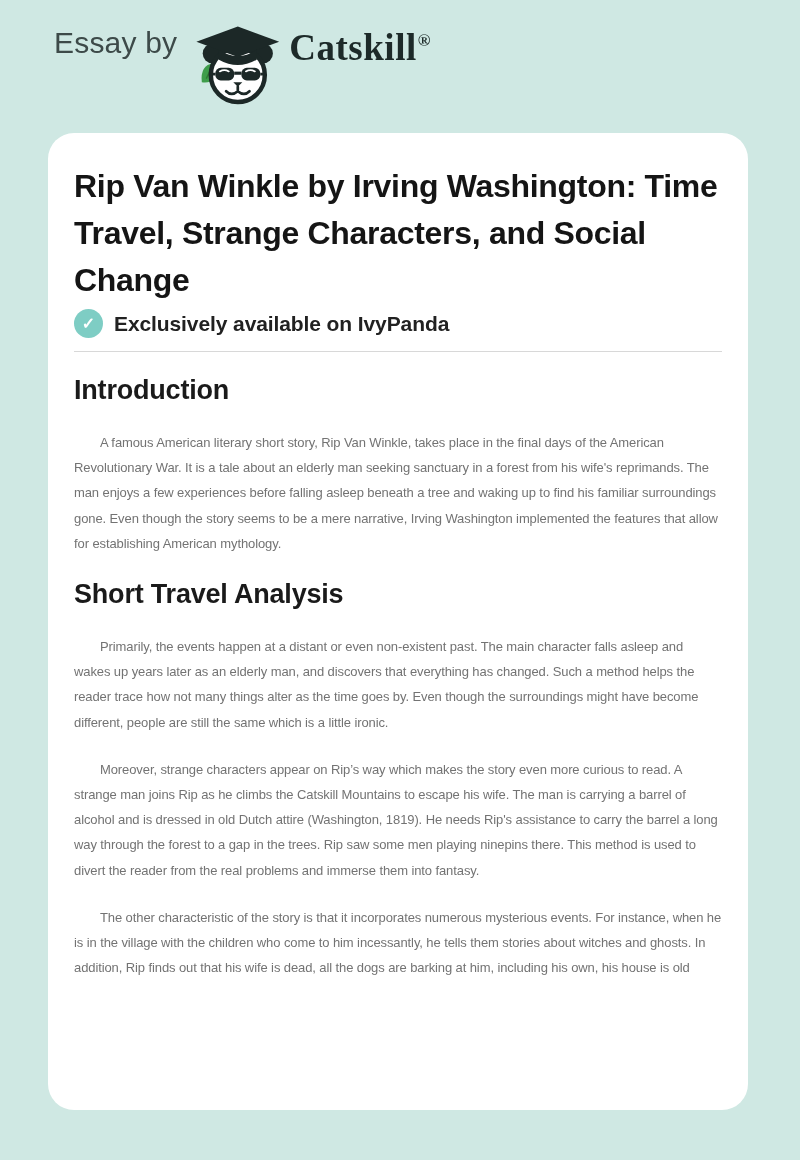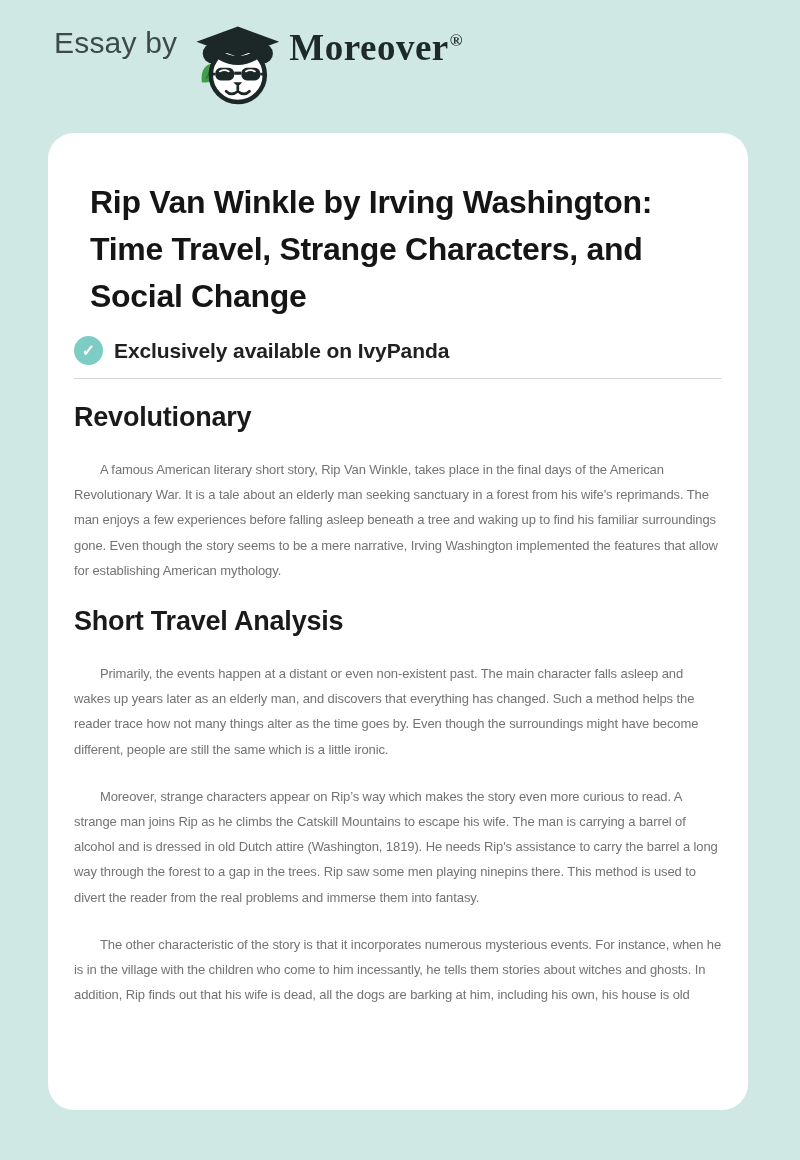--- a/index.html
+++ b/index.html
@@ -48,21 +48,21 @@
     width: 700px;
     height: 977px;
     margin: 15px 0 0 48px;
     background: #ffffff;
     border-radius: 26px;
     padding: 30px 26px 0 26px;
     overflow: hidden;
   }
 
   h1.title {
-    margin: 16px;
+    margin: 0;
     font-size: 32px;
     line-height: 47px;
     font-weight: bold;
     color: #151515;
     letter-spacing: -0.3px;
   }
 
   .badge-row {
     display: flex;
     align-items: center;
@@ -137,33 +137,33 @@
       <rect x="27" y="50" width="21" height="14" rx="6" fill="#1c2827"></rect>
       <rect x="56" y="50" width="21" height="14" rx="6" fill="#1c2827"></rect>
       <path d="M48 56 h8" stroke="#1c2827" stroke-width="3.5" fill="none"></path>
       <path d="M27 57 h-5 M77 57 h5" stroke="#1c2827" stroke-width="3" fill="none"></path>
       <path d="M32 54 q5 -3 10 0 M61 54 q5 -3 10 0" stroke="#ffffff" stroke-width="2" fill="none" stroke-linecap="round"></path>
 
       <path d="M52 71 l-5 -5 h10 z" fill="#1c2827"></path>
       <path d="M52 71 v5 M52 76 q-7 6 -13 0 M52 76 q7 6 13 0" stroke="#1c2827" stroke-width="3" fill="none" stroke-linecap="round"></path>
     </svg>
   </span>
-  <span class="brand"><span>Moreover</span><sup>®</sup></span>
+  <span class="brand"><span>Catskill</span><sup>®</sup></span>
 </div>
 
 <div class="card">
   <h1 class="title">Rip Van Winkle by Irving Washington: Time Travel, Strange Characters, and Social Change</h1>
 
   <div class="badge-row">
     <span class="check-circle">✓</span>
     <span class="badge-label">Exclusively available on IvyPanda</span>
   </div>
 
   <hr class="divider">
 
-  <h2 class="section-heading">Revolutionary</h2>
+  <h2 class="section-heading">Introduction</h2>
   <p class="body-text">A famous American literary short story, Rip Van Winkle, takes place in the final days of the American Revolutionary War. It is a tale about an elderly man seeking sanctuary in a forest from his wife's reprimands. The man enjoys a few experiences before falling asleep beneath a tree and waking up to find his familiar surroundings gone. Even though the story seems to be a mere narrative, Irving Washington implemented the features that allow for establishing American mythology.</p>
 
   <h2 class="section-heading">Short Travel Analysis</h2>
   <p class="body-text">Primarily, the events happen at a distant or even non-existent past. The main character falls asleep and wakes up years later as an elderly man, and discovers that everything has changed. Such a method helps the reader trace how not many things alter as the time goes by. Even though the surroundings might have become different, people are still the same which is a little ironic.</p>
   <p class="body-text">Moreover, strange characters appear on Rip’s way which makes the story even more curious to read. A strange man joins Rip as he climbs the Catskill Mountains to escape his wife. The man is carrying a barrel of alcohol and is dressed in old Dutch attire (Washington, 1819). He needs Rip's assistance to carry the barrel a long way through the forest to a gap in the trees. Rip saw some men playing ninepins there. This method is used to divert the reader from the real problems and immerse them into fantasy.</p>
   <p class="body-text">The other characteristic of the story is that it incorporates numerous mysterious events. For instance, when he is in the village with the children who come to him incessantly, he tells them stories about witches and ghosts. In addition, Rip finds out that his wife is dead, all the dogs are barking at him, including his own, his house is old</p>
 </div>
 
 </body></html>

